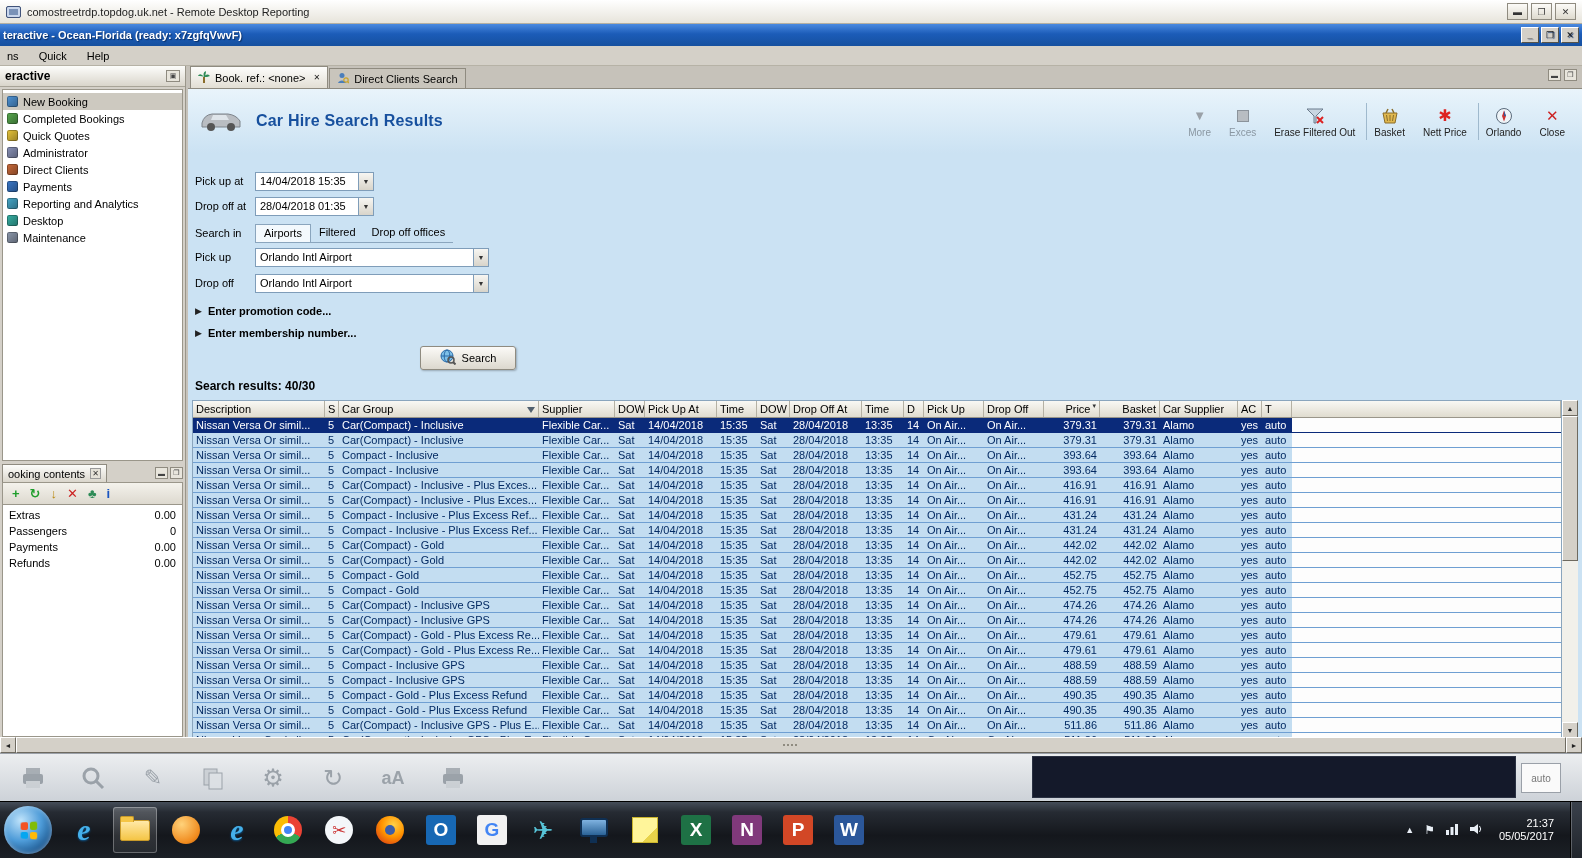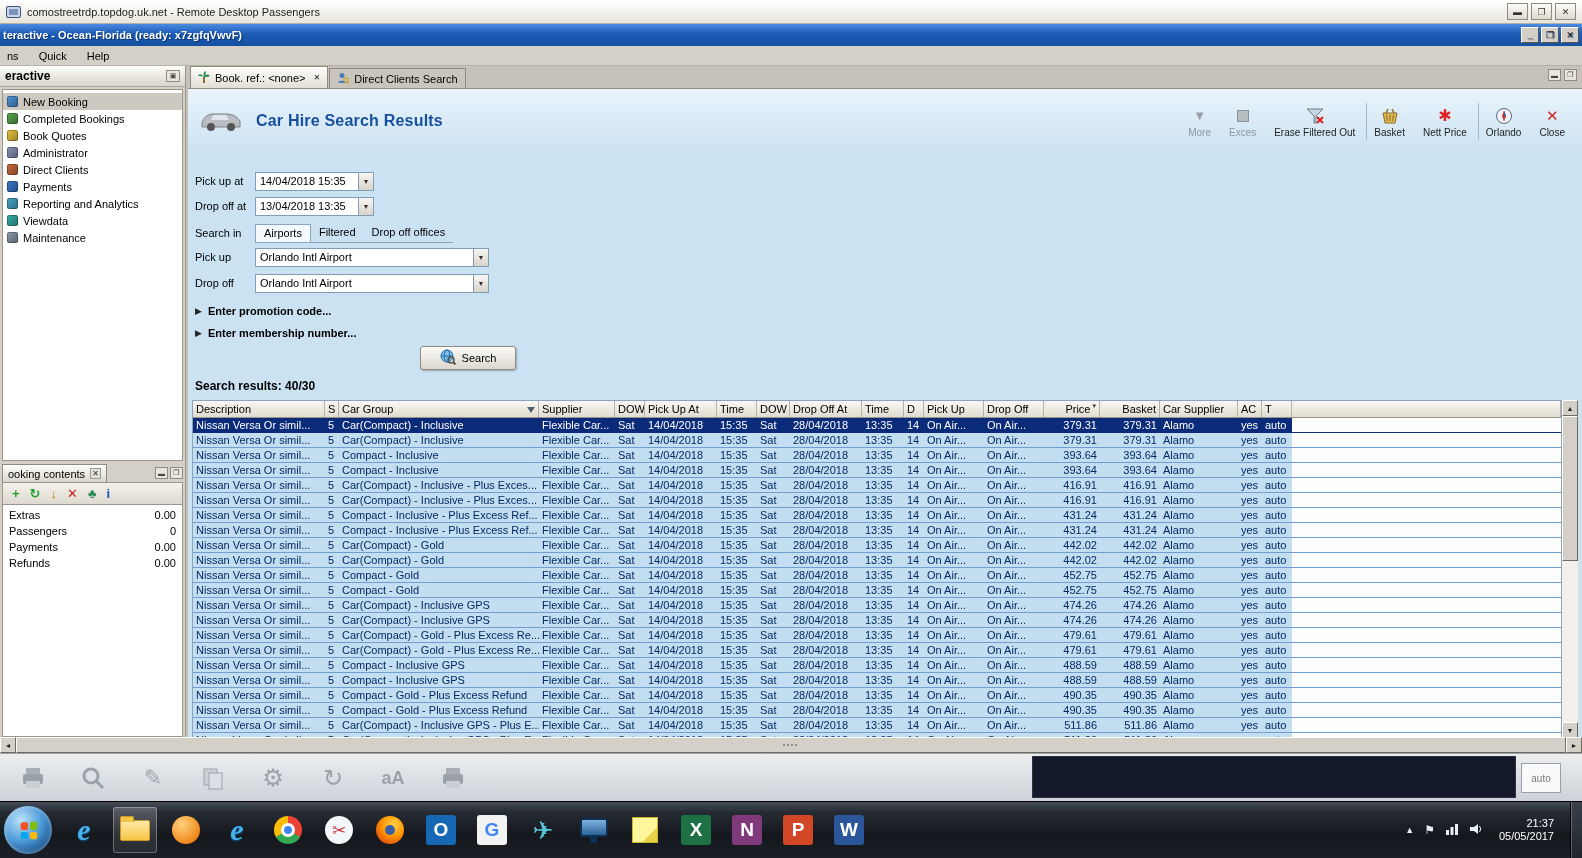--- a/index.html
+++ b/index.html
@@ -183,21 +183,21 @@
   .tray{margin-left:auto;display:flex;align-items:center;gap:10px;color:#e8eef5}
   .clock{text-align:right;font-size:11px;line-height:13px;color:#fff;padding:0 6px}
   .show-desktop{width:12px;height:57px;border-left:1px solid #000;box-shadow:inset 1px 0 0 rgba(255,255,255,.25);
                 background:linear-gradient(180deg,#3a414b,#20242b);flex:0 0 auto}
 </style>
 </head>
 <body>
 
 <div class="abs rdp-bar">
   <span class="rdp-icon"></span>
-  <span class="rdp-title">comostreetrdp.topdog.uk.net - Remote Desktop Passengers</span>
+  <span class="rdp-title">comostreetrdp.topdog.uk.net - Remote Desktop Reporting</span>
   <span class="rdp-buttons">
     <span class="rdp-btn">▬</span>
     <span class="rdp-btn">❐</span>
     <span class="rdp-btn">✕</span>
   </span>
 </div>
 
 <div class="abs app-titlebar">
   <span>teractive - Ocean-Florida (ready: x7zgfqVwvF)</span>
   <span class="tb-buttons">
@@ -224,41 +224,41 @@
         <div class="nav-item sel">
      <span class="nav-ico" style="background:linear-gradient(135deg,#4f94d6,rgba(0,0,0,.35)) #4f94d6"></span>
      <span>New Booking</span>
    </div>
         <div class="nav-item">
      <span class="nav-ico" style="background:linear-gradient(135deg,#58a84e,rgba(0,0,0,.35)) #58a84e"></span>
      <span>Completed Bookings</span>
    </div>
         <div class="nav-item">
      <span class="nav-ico" style="background:linear-gradient(135deg,#e8c53a,rgba(0,0,0,.35)) #e8c53a"></span>
-     <span>Book Quotes</span>
+     <span>Quick Quotes</span>
    </div>
         <div class="nav-item">
      <span class="nav-ico" style="background:linear-gradient(135deg,#8a93b8,rgba(0,0,0,.35)) #8a93b8"></span>
      <span>Administrator</span>
    </div>
         <div class="nav-item">
      <span class="nav-ico" style="background:linear-gradient(135deg,#c96a3a,rgba(0,0,0,.35)) #c96a3a"></span>
      <span>Direct Clients</span>
    </div>
         <div class="nav-item">
      <span class="nav-ico" style="background:linear-gradient(135deg,#3a78c9,rgba(0,0,0,.35)) #3a78c9"></span>
      <span>Payments</span>
    </div>
         <div class="nav-item">
      <span class="nav-ico" style="background:linear-gradient(135deg,#47a8c9,rgba(0,0,0,.35)) #47a8c9"></span>
      <span>Reporting and Analytics</span>
    </div>
         <div class="nav-item">
      <span class="nav-ico" style="background:linear-gradient(135deg,#36b0a4,rgba(0,0,0,.35)) #36b0a4"></span>
-     <span>Viewdata</span>
+     <span>Desktop</span>
    </div>
         <div class="nav-item">
      <span class="nav-ico" style="background:linear-gradient(135deg,#8d99ad,rgba(0,0,0,.35)) #8d99ad"></span>
      <span>Maintenance</span>
    </div>
       </div>
 
     <div class="bc-header">
       <span class="bc-tab">
         <span>ooking contents</span>
@@ -390,21 +390,21 @@
           </span>
       </div>
 
       <div class="f-row" style="top:82px">
         <span class="f-label">Pick up at</span>
         <span class="txt" style="width:104px">14/04/2018 15:35</span>
         <span class="dd-btn">▼</span>
       </div>
       <div class="f-row" style="top:107px">
         <span class="f-label">Drop off at</span>
-        <span class="txt" style="width:104px">13/04/2018 13:35</span>
+        <span class="txt" style="width:104px">28/04/2018 01:35</span>
         <span class="dd-btn">▼</span>
       </div>
       <div class="f-row" style="top:134px">
         <span class="f-label">Search in</span>
         <span class="si-tabs">
             <span class="si-tab active">Airports</span>
             <span class="si-tab">Filtered</span>
             <span class="si-tab">Drop off offices</span>
           </span>
       </div>

